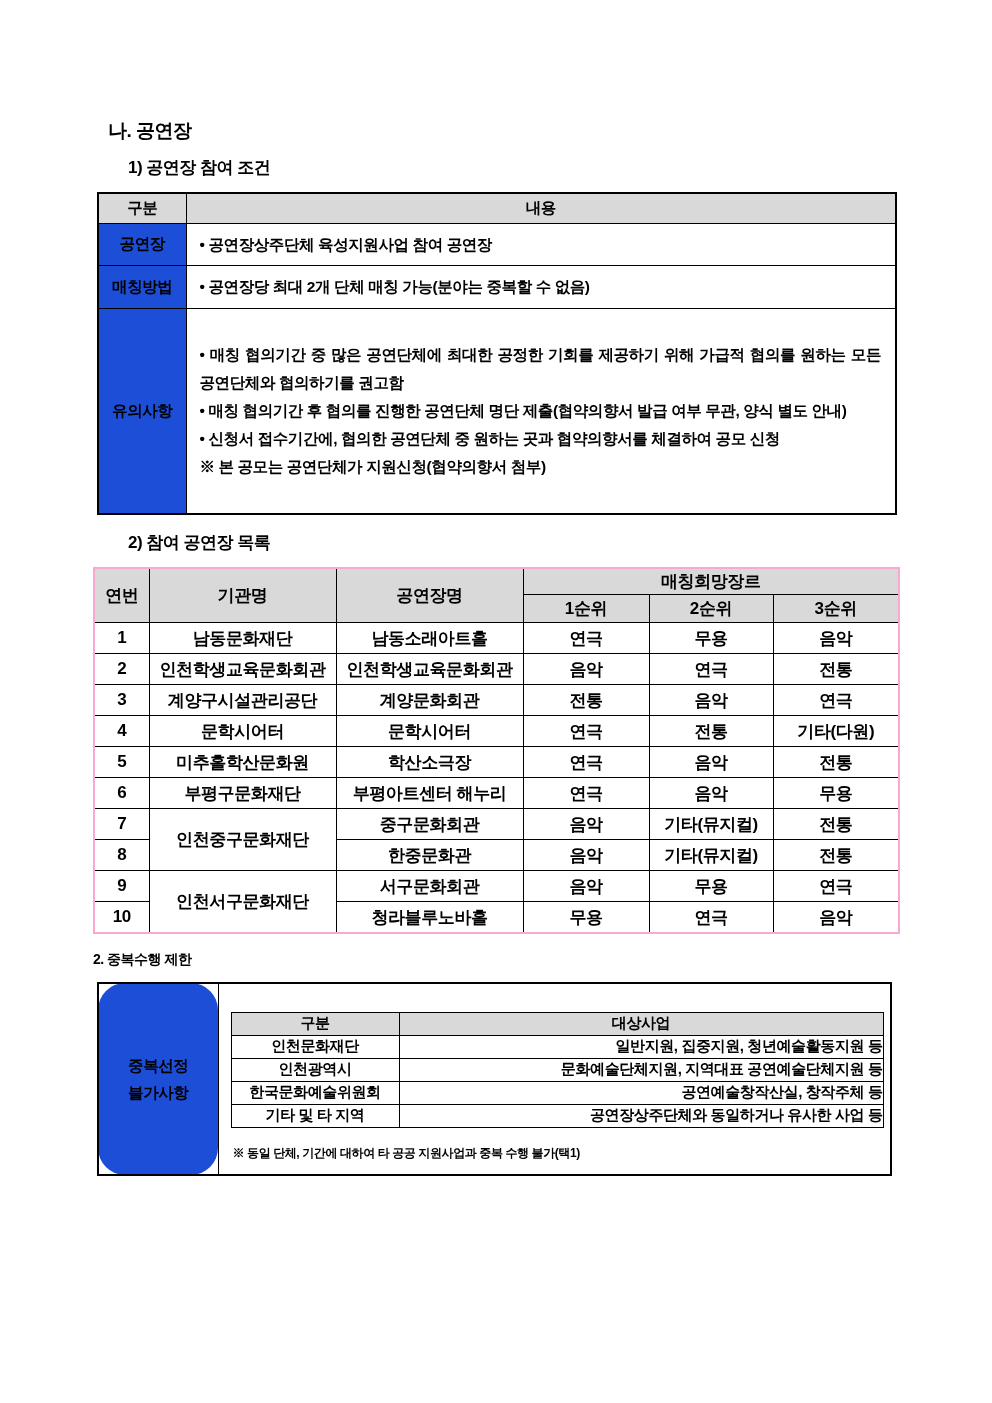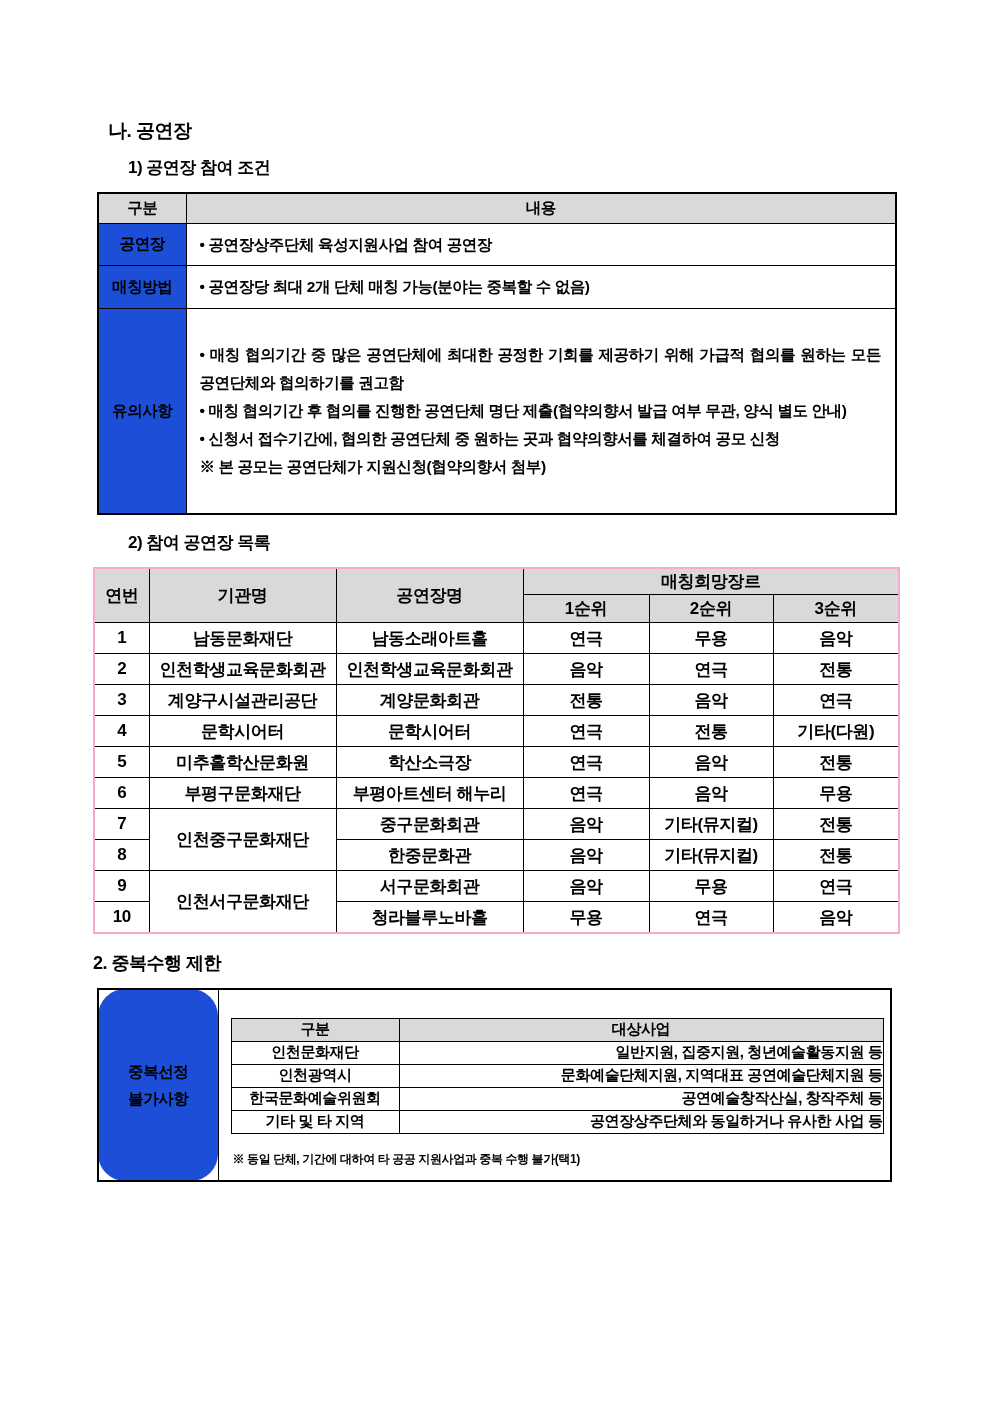--- a/index.html
+++ b/index.html
@@ -12,21 +12,21 @@
   }
   .page {
     position: relative;
     width: 992px; height: 1403px;
     padding-top: 118px;
     background: #ffffff;
     overflow: hidden;
   }
   .h-main  { font-size: 19px; margin: 0 0 12px 108px; letter-spacing: -0.5px; }
   .h-sub   { font-size: 17px; margin: 0 0 13px 128px; letter-spacing: -0.5px; }
-  .h-sec2  { font-size: 18px; margin: 17px 0 13px 93px; letter-spacing: -0.5px; }
+  .h-sec2  { font-size: 14px; margin: 17px 0 13px 93px; letter-spacing: -0.5px; }
 
   table { border-collapse: collapse; table-layout: fixed; }
   th, td { border: 1px solid #000; padding: 0; vertical-align: middle; }
 
   
   .conditions { width: 798px; margin-left: 97px; border: 2px solid #000; font-size: 15.5px; letter-spacing: -0.4px; }
   .conditions th { height: 30px; background: #d9d9d9; text-align: center; }
   .conditions .label-cell { background: #1d4ed8; text-align: center; }
   .conditions .content-cell { padding: 7px 14px 7px 13px; text-align: justify; }
   .conditions .content-cell div { line-height: 1.8; }

